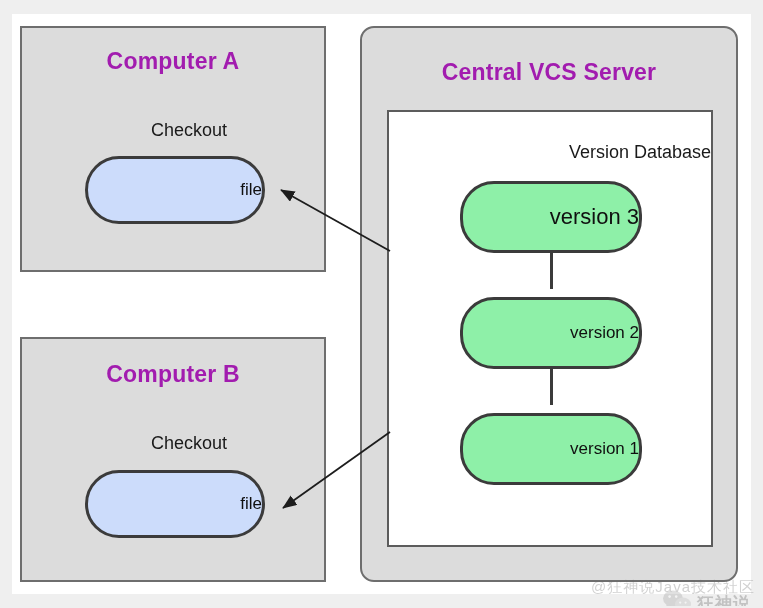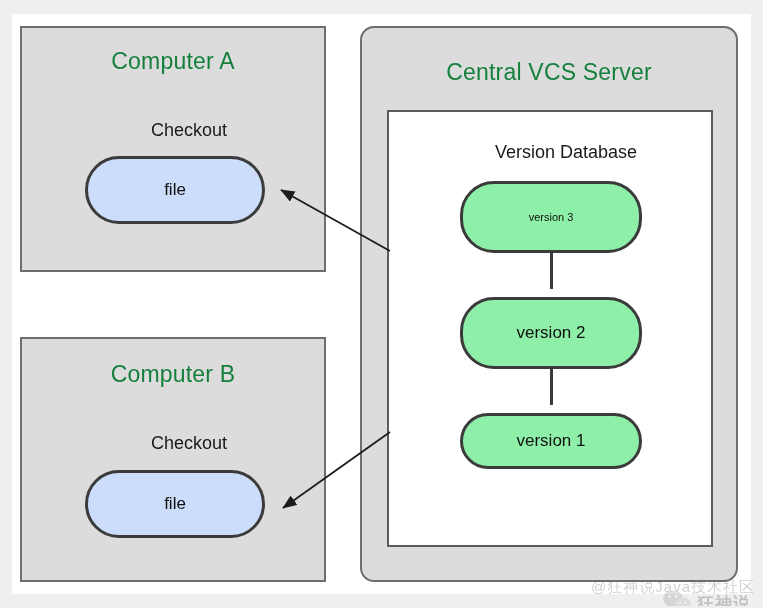--- a/index.html
+++ b/index.html
@@ -31,39 +31,39 @@
     position: absolute;
     background: #dcdcdc;
     border: 2px solid #6e6e6e;
     box-sizing: border-box;
   }
   .panel-title {
     position: absolute;
     left: 0;
     right: 0;
     text-align: center;
-    font-weight: normal;
-    color: #15803d;
+    font-weight: bold;
+    color: #a21caf;
     letter-spacing: 0.2px;
   }
   .sub-label {
     position: absolute;
     left: 0;
     right: 0;
     text-align: center;
     color: #1a1a1a;
     padding-left: 32px;
   }
   .pill {
     position: absolute;
     box-sizing: border-box;
     border: 3px solid #3b3b3b;
     display: flex;
     align-items: center;
-    justify-content: center;
+    justify-content: flex-end;
     color: #101010;
   }
   .pill-file {
     background: #ccdcfb;
     border-radius: 40px;
   }
   .pill-version {
     background: #8ef0a8;
     border-radius: 34px;
   }
@@ -146,33 +146,33 @@
     <div class="sub-label" style="top:94px; font-size:18px;">Checkout</div>
     <div class="pill pill-file" style="left:63px; top:131px; width:180px; height:68px; font-size:17px;">
       <span>file</span>
     </div>
   </div>
 
   <div class="panel" style="left:360px; top:26px; width:378px; height:556px;border-radius:14px;">
     <div class="panel-title" style="top:31px; font-size:23px;">Central VCS Server</div>
 
     <div class="inner-box" style="left:25px; top:82px; width:326px; height:437px;">
-      <div class="sub-label" style="top:30px; font-size:18px;">Version Database</div>
-
-      <div class="pill pill-version" style="left:71px; top:69px; width:182px; height:72px; font-size:11px;">
+      <div class="sub-label" style="top:30px; font-size:18px;text-align:right;">Version Database</div>
+
+      <div class="pill pill-version" style="left:71px; top:69px; width:182px; height:72px; font-size:22px;">
         <span>version 3</span>
       </div>
       <div class="connector" style="left:161px; top:139px; height:38px;"></div>
 
       <div class="pill pill-version" style="left:71px; top:185px; width:182px; height:72px; font-size:17px;">
         <span>version 2</span>
       </div>
       <div class="connector" style="left:161px; top:255px; height:38px;"></div>
 
-      <div class="pill pill-version" style="left:71px; top:301px; width:182px; height:56px; font-size:17px;">
+      <div class="pill pill-version" style="left:71px; top:301px; width:182px; height:72px; font-size:17px;">
         <span>version 1</span>
       </div>
     </div>
   </div>
 
   <svg class="arrows" viewBox="0 0 763 608" xmlns="http://www.w3.org/2000/svg">
     <defs>
       <marker id="arrowhead" markerWidth="9" markerHeight="9" refX="7.5" refY="3.2" orient="auto">
         <path d="M0,0 L8,3.2 L0,6.4 z" fill="#1d1d1d"></path>
       </marker>

